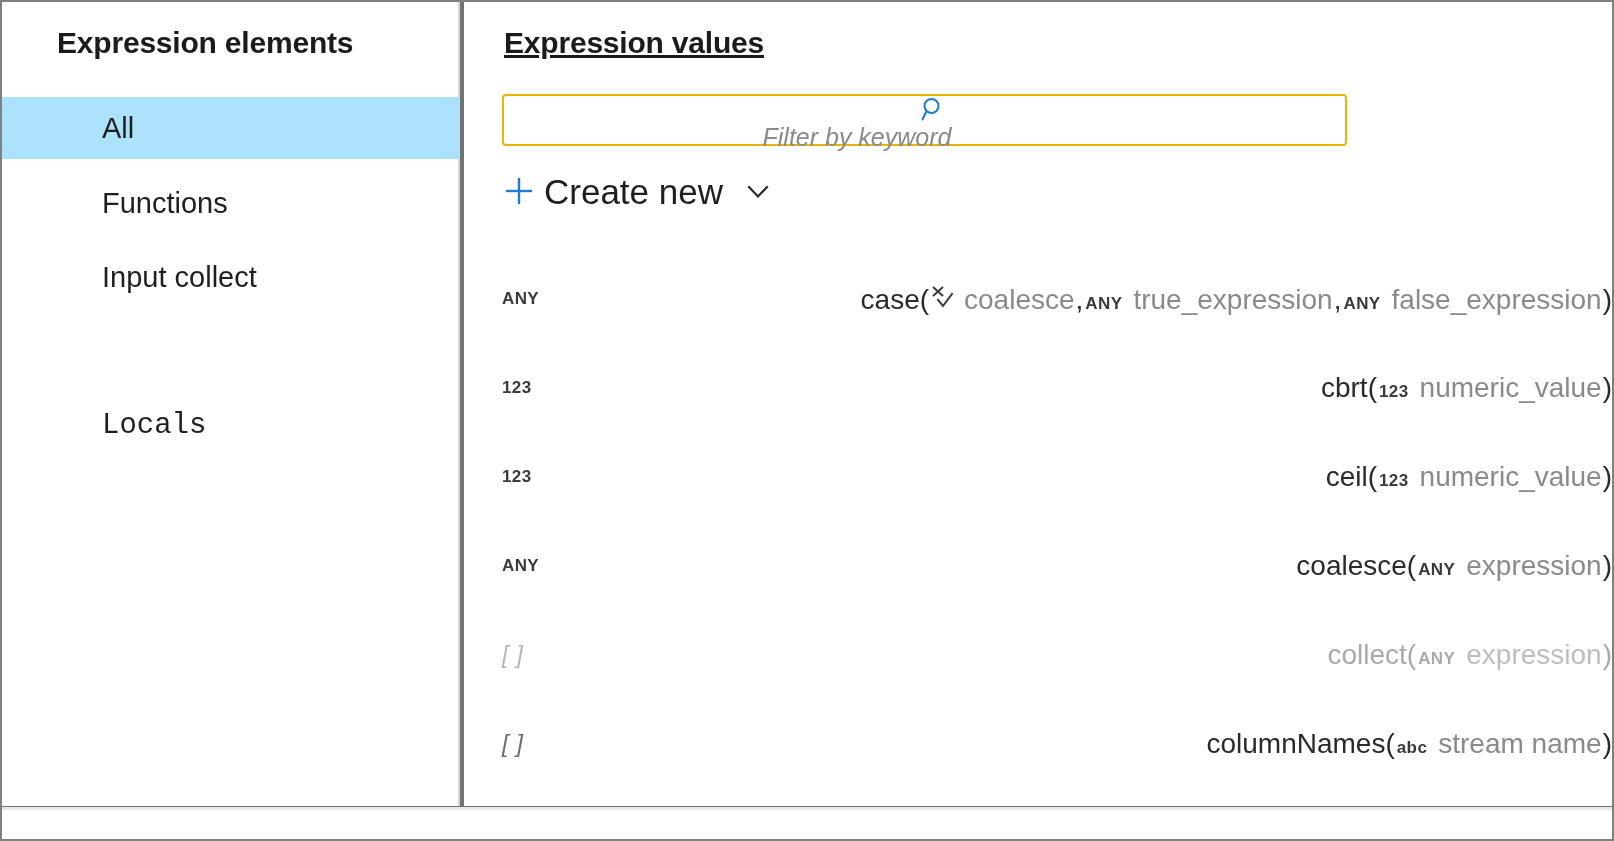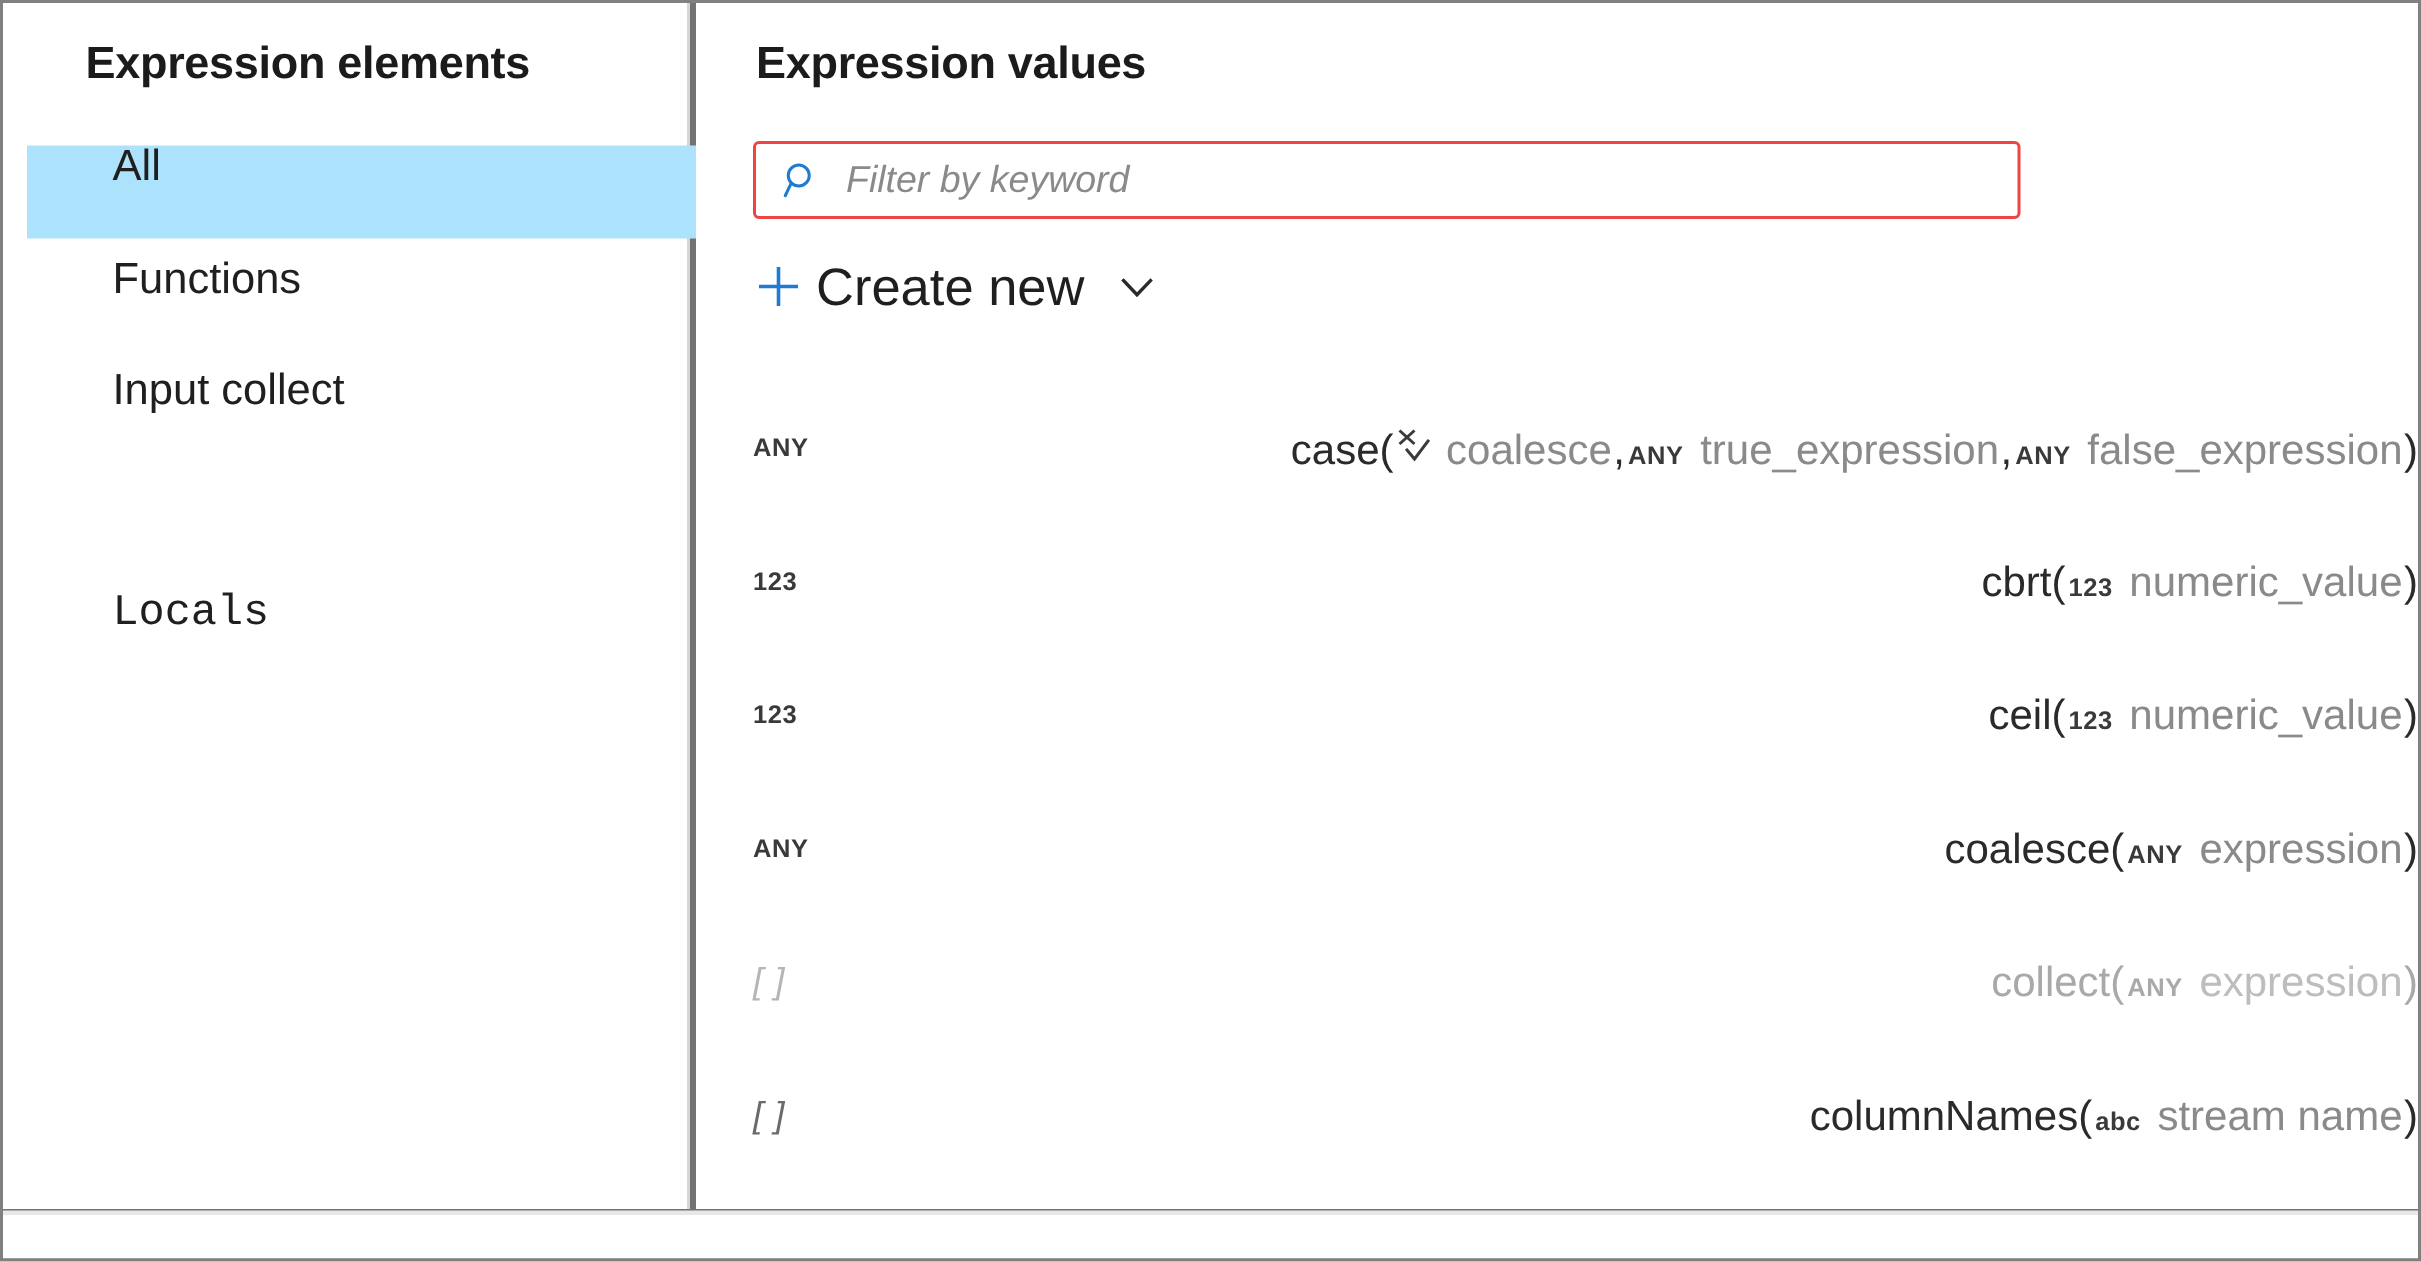--- a/index.html
+++ b/index.html
@@ -40,27 +40,28 @@
     top: 24px;
     font-size: 30px;
     font-weight: bold;
     color: #1b1b1b;
     letter-spacing: -0.2px;
     white-space: nowrap;
   }
 
   .side-item {
     position: absolute;
-    left: 16px;
+    left: 0;
     width: 457px;
     height: 62px;
     display: flex;
-    align-items: flex-start;
+    align-items: center;
     box-sizing: border-box;
     cursor: pointer;
+    padding-left: 43px;
   }
   .side-item .side-label {
     padding-left: 57px;
     font-size: 29px;
     color: #1f1f1f;
     white-space: nowrap;
     line-height: 1;
   }
   .side-item.selected {
     background: #ade2fc;
@@ -78,34 +79,36 @@
 
   #content-title {
     position: absolute;
     left: 40px;
     top: 24px;
     font-size: 30px;
     font-weight: bold;
     color: #1b1b1b;
     letter-spacing: -0.2px;
     white-space: nowrap;
+    text-decoration: underline;
   }
 
   #search-box {
     position: absolute;
     left: 38px;
     top: 92px;
     width: 845px;
     height: 52px;
     box-sizing: border-box;
-    border: 2px solid #ef4444;
+    border: 2px solid #eab308;
     border-radius: 4px;
     background: #ffffff;
     display: flex;
     align-items: center;
+    flex-direction: column;
   }
   #search-icon {
     margin-left: 18px;
     width: 26px;
     height: 26px;
     flex: 0 0 auto;
     display: block;
   }
   #search-input {
     flex: 1 1 auto;

